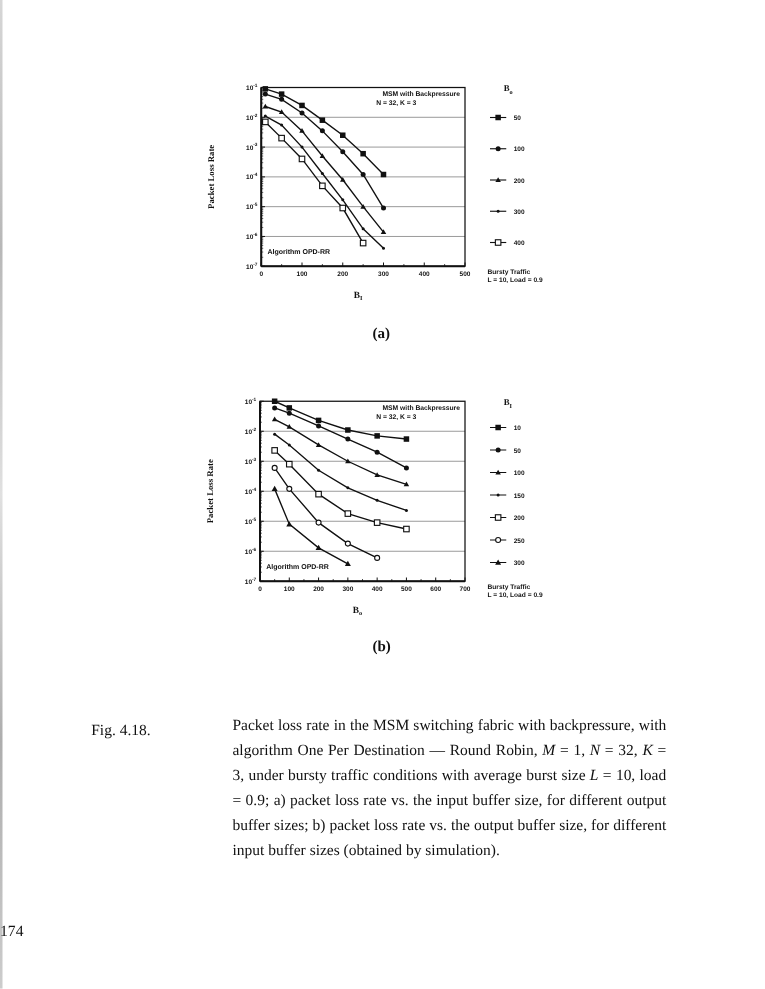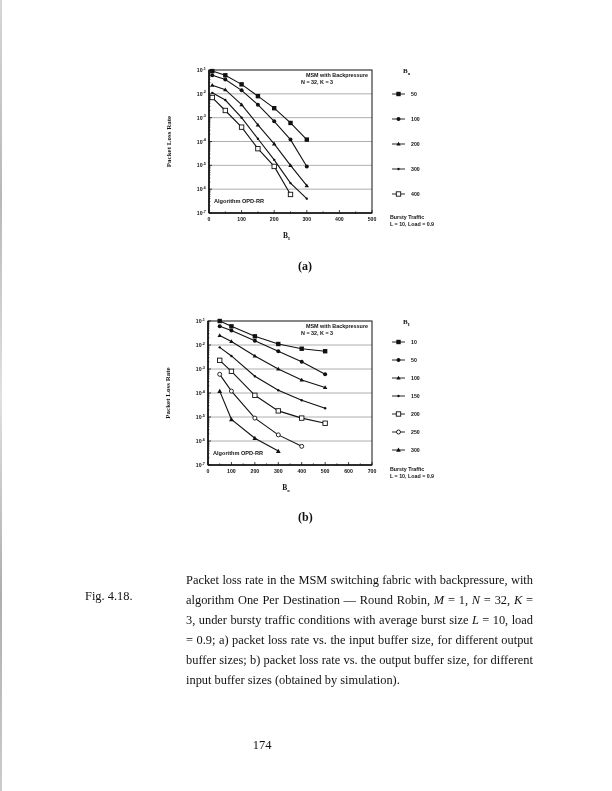--- a/index.html
+++ b/index.html
@@ -2,24 +2,24 @@
 <html><head>
 <meta charset="utf-8">
 <style>
   html, body { margin:0; padding:0; background:#fff; }
   body { width:612px; height:791px; position:relative; overflow:hidden; font-family:"Liberation Serif", serif; color:#111; }
   .scanline { position:absolute; left:0; top:0; width:2px; height:791px; background:linear-gradient(#bbb,#888,#ccc,#777,#aaa); opacity:0.6; }
   .fig { position:absolute; left:150px; width:340px; }
   .fig svg { display:block; }
   .sublabel { position:absolute; font-family:"Liberation Serif", serif; font-weight:bold; font-size:12px; }
   .caption { position:absolute; left:73px; top:570px; width:460px; font-size:12.4px; line-height:20px; }
-  .caption .num { position:absolute; left:0; top:16px;margin-left:12px; }
+  .caption .num { position:absolute; left:0; top:4px; }
   .caption .body { margin-left:113px; text-align:justify; }
   .caption .body i { font-style:italic; }
-  .pagenum { position:absolute; left:0; width:524px; top:738px; text-align:center; font-size:12.5px; }
+  .pagenum { position:absolute; left:0; width:524px; top:738px; text-align:left; font-size:12.5px; }
 </style>
 </head>
 <body>
 
 <div class="scanline"></div>
 
 <div class="fig" id="fig-a" style="top:0px;">
     <svg width="340" height="260" viewBox="0 0 340 260">
       <line x1="59" x2="222" y1="93.83333333333333" y2="93.83333333333333" stroke="#9a9a9a" stroke-width="0.8"></line>
       <line x1="59" x2="222" y1="117.66666666666666" y2="117.66666666666666" stroke="#9a9a9a" stroke-width="0.8"></line>

